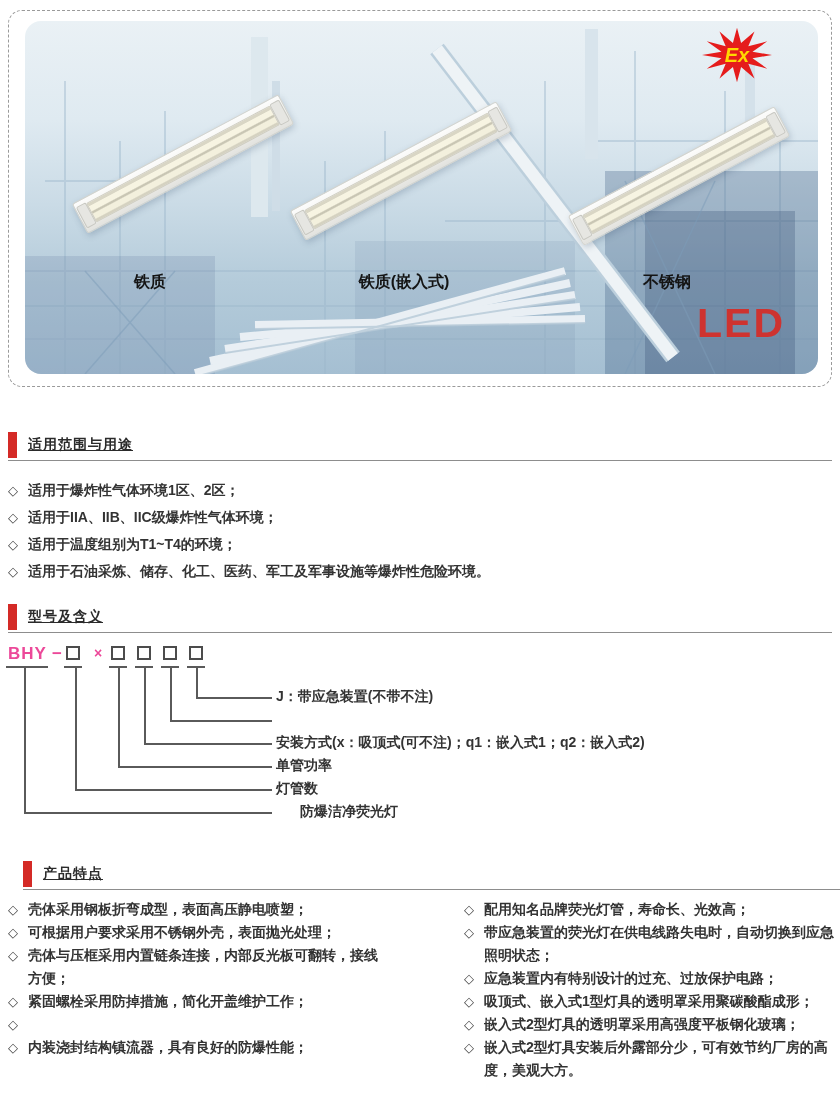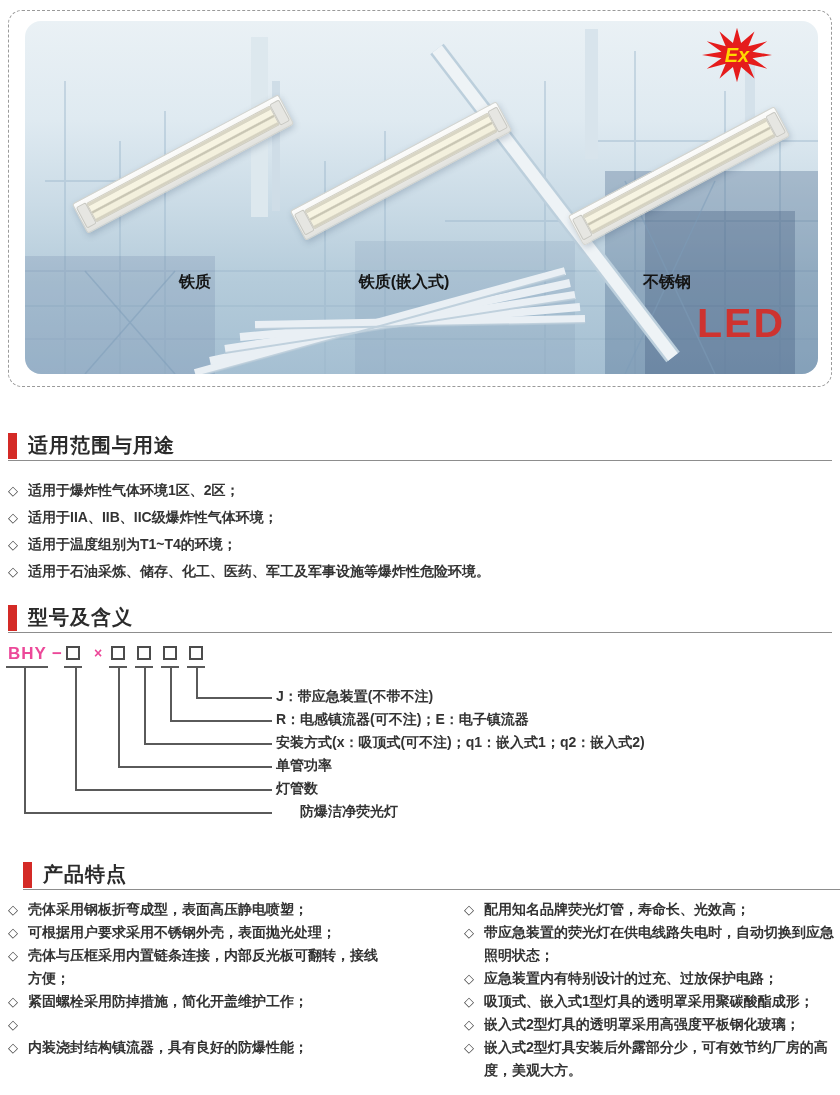--- a/index.html
+++ b/index.html
@@ -44,21 +44,21 @@
   .ex-star{position:absolute;left:700px;top:26px;}
   
   .sec-header{
     position:absolute;left:8px;width:824px;height:28px;
     border-bottom:1px solid #8d8d8d;
   }
   .sec-header .bar{
     display:inline-block;vertical-align:middle;width:9px;height:26px;background:#d42a26;margin-right:11px;
   }
   .sec-header .sec-title{
-    display:inline-block;vertical-align:middle;font-size:20px;font-weight:bold;color:#2b2b2b;letter-spacing:1px;
+    display:inline-block;vertical-align:middle;font-size:14px;font-weight:bold;color:#2b2b2b;letter-spacing:1px;text-decoration:underline;
   }
   
   .blist{position:absolute;font-size:14px;font-weight:bold;color:#333;}
   .bitem{display:flex;align-items:flex-start;}
   .diamond{flex:0 0 20px;color:#3a3a3a;font-weight:normal;font-size:13px;}
   .btext{white-space:pre-line;}
   .scope-list{left:8px;top:477px;line-height:27px;}
   .feat-col{line-height:23px;top:898px;}
   .feat-left{left:8px;width:420px;}
   .feat-right{left:464px;width:372px;}
@@ -148,21 +148,21 @@
       <div class="tubes"></div>
       <div class="endcap right"></div>
     </div>
   </div>
 
   <svg class="ex-star" width="75" height="60" viewBox="0 0 75 60">
     <polygon fill="#e51c1c" points="72,29 52.5,32.2 67.3,42.7 48.3,37.8 54.5,52.6 41.1,41.1 37,56.3 32.9,41.1 19.5,52.6 25.7,37.8 6.7,42.7 21.5,32.2 2,29 21.5,25.8 6.7,15.3 25.7,20.2 19.5,5.4 32.9,16.9 37,1.7 41.1,16.9 54.5,5.4 48.3,20.2 67.3,15.3 52.5,25.8"></polygon>
     <text x="37" y="36" text-anchor="middle" font-family="Liberation Sans, sans-serif" font-size="20" font-weight="bold" font-style="italic" fill="#ffd800">Ex</text>
   </svg>
 
-  <div class="prod-label" style="left:150px;margin-left:45px;">铁质</div>
+  <div class="prod-label" style="left:150px;">铁质</div>
   <div class="prod-label" style="left:404px;">铁质(嵌入式)</div>
   <div class="prod-label" style="left:667px;">不锈钢</div>
 
   <div class="led-label">LED</div>
 
   <div class="sec-header" style="top:432px;">
     <span class="bar"></span><span class="sec-title">适用范围与用途</span>
   </div>
   <div class="blist scope-list">
     <div class="bitem">
@@ -212,21 +212,20 @@
     <span class="vline" style="left:196px;height:31px;"></span>
 
     <span class="hline" style="left:196px;top:53px;width:76px;"></span>
     <span class="hline" style="left:170px;top:76px;width:102px;"></span>
     <span class="hline" style="left:144px;top:99px;width:128px;"></span>
     <span class="hline" style="left:118px;top:122px;width:154px;"></span>
     <span class="hline" style="left:75px;top:145px;width:197px;"></span>
     <span class="hline" style="left:24px;top:168px;width:248px;"></span>
 
     <span class="mlabel" style="top:44px;">J：带应急装置(不带不注)</span>
-    <span class="mlabel" style="top:67px;">R：电感镇流器(可不注)；E：电子镇流器</span>
     <span class="mlabel" style="top:90px;">安装方式(x：吸顶式(可不注)；q1：嵌入式1；q2：嵌入式2)</span>
     <span class="mlabel" style="top:113px;">单管功率</span>
     <span class="mlabel" style="top:136px;">灯管数</span>
     <span class="mlabel" style="top:159px;padding-left:24px;">防爆洁净荧光灯</span>
   </div>
 
   <div class="sec-header" style="top:861px;margin-left:15px;">
     <span class="bar"></span><span class="sec-title">产品特点</span>
   </div>
 

